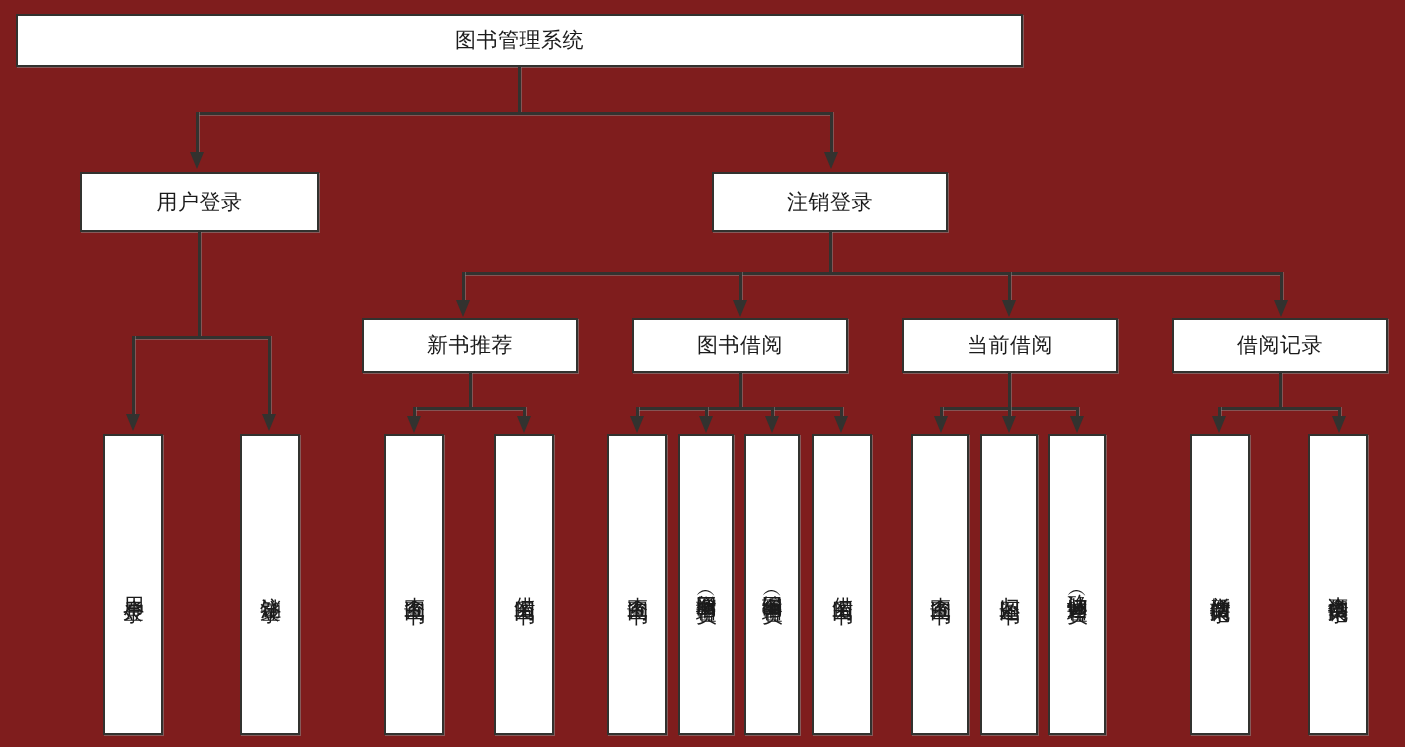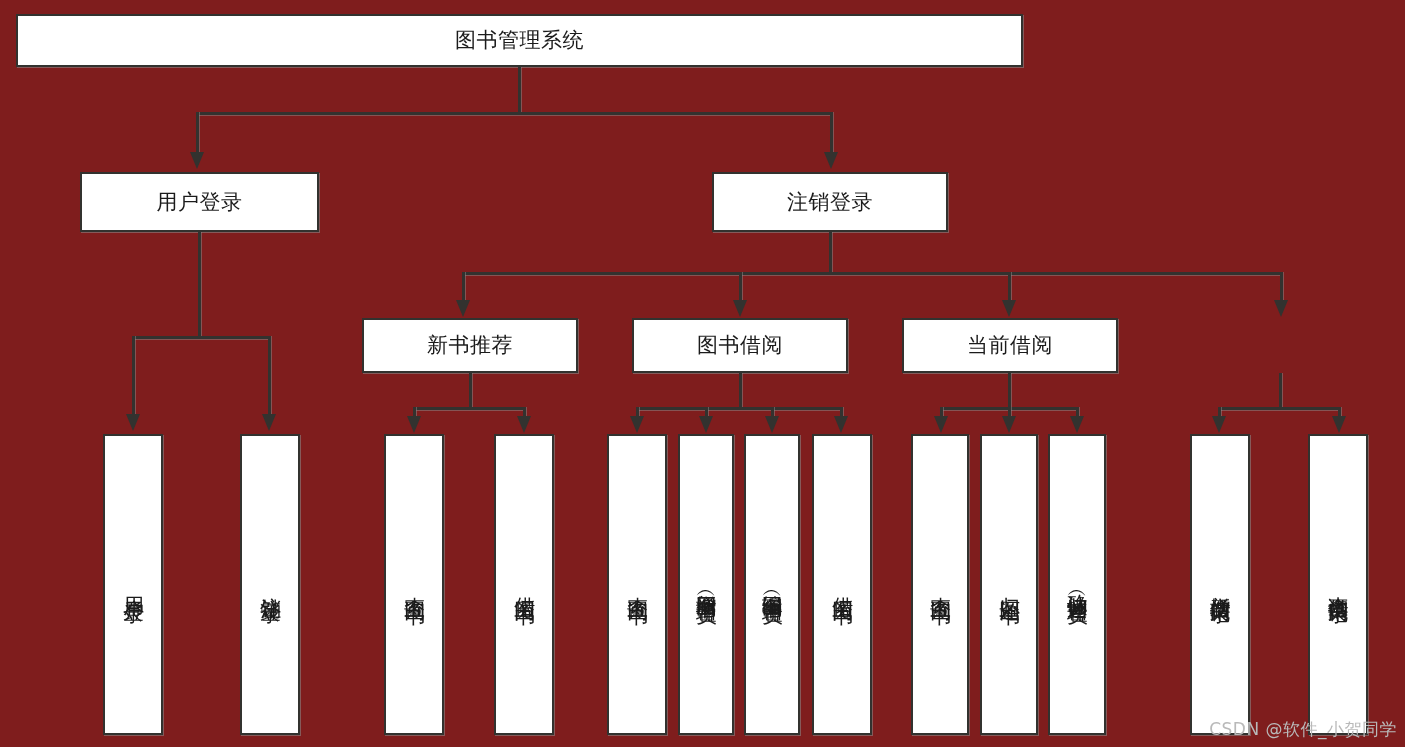--- a/index.html
+++ b/index.html
@@ -135,20 +135,23 @@
 
   <div class="node" style="left:362px; top:318px; width:216px; height:55px;">
     <span class="node-label">新书推荐</span>
   </div>
   <div class="node" style="left:902px; top:318px; width:216px; height:55px;">
     <span class="node-label">当前借阅</span>
   </div>
   <div class="node" style="left:632px; top:318px; width:216px; height:55px;">
     <span class="node-label">图书借阅</span>
   </div>
+  <div class="node" style="left:1172px; top:318px; width:216px; height:55px;">
+    <span class="node-label">借阅记录</span>
+  </div>
 
   <div class="vline" style="left:469px; top:373px; height:36px;"></div>
   <div class="hline" style="left:413px; top:407px; width:112px;"></div>
   <div class="vline" style="left:413px; top:407px; height:12px;"></div>
   <div class="arrowhead" style="left:407px; top:416px;"></div>
   <div class="vline" style="left:523px; top:407px; height:12px;"></div>
   <div class="arrowhead" style="left:517px; top:416px;"></div>
 
   <div class="vline" style="left:739px; top:373px; height:36px;"></div>
   <div class="hline" style="left:636px; top:407px; width:206px;"></div>
@@ -214,15 +217,14 @@
     <span class="node-label">确认归还（管理员）</span>
   </div>
 
   <div class="node leaf tall" style="left:1190px; top:434px; width:60px; height:301px;">
     <span class="node-label">新增借阅记录</span>
   </div>
   <div class="node leaf tall" style="left:1308px; top:434px; width:60px; height:301px;">
     <span class="node-label">查询借阅记录</span>
   </div>
 
-  <div class="watermark">CSDN @软件_小贺同学</div>
 
 </div>
 
 </body></html>

